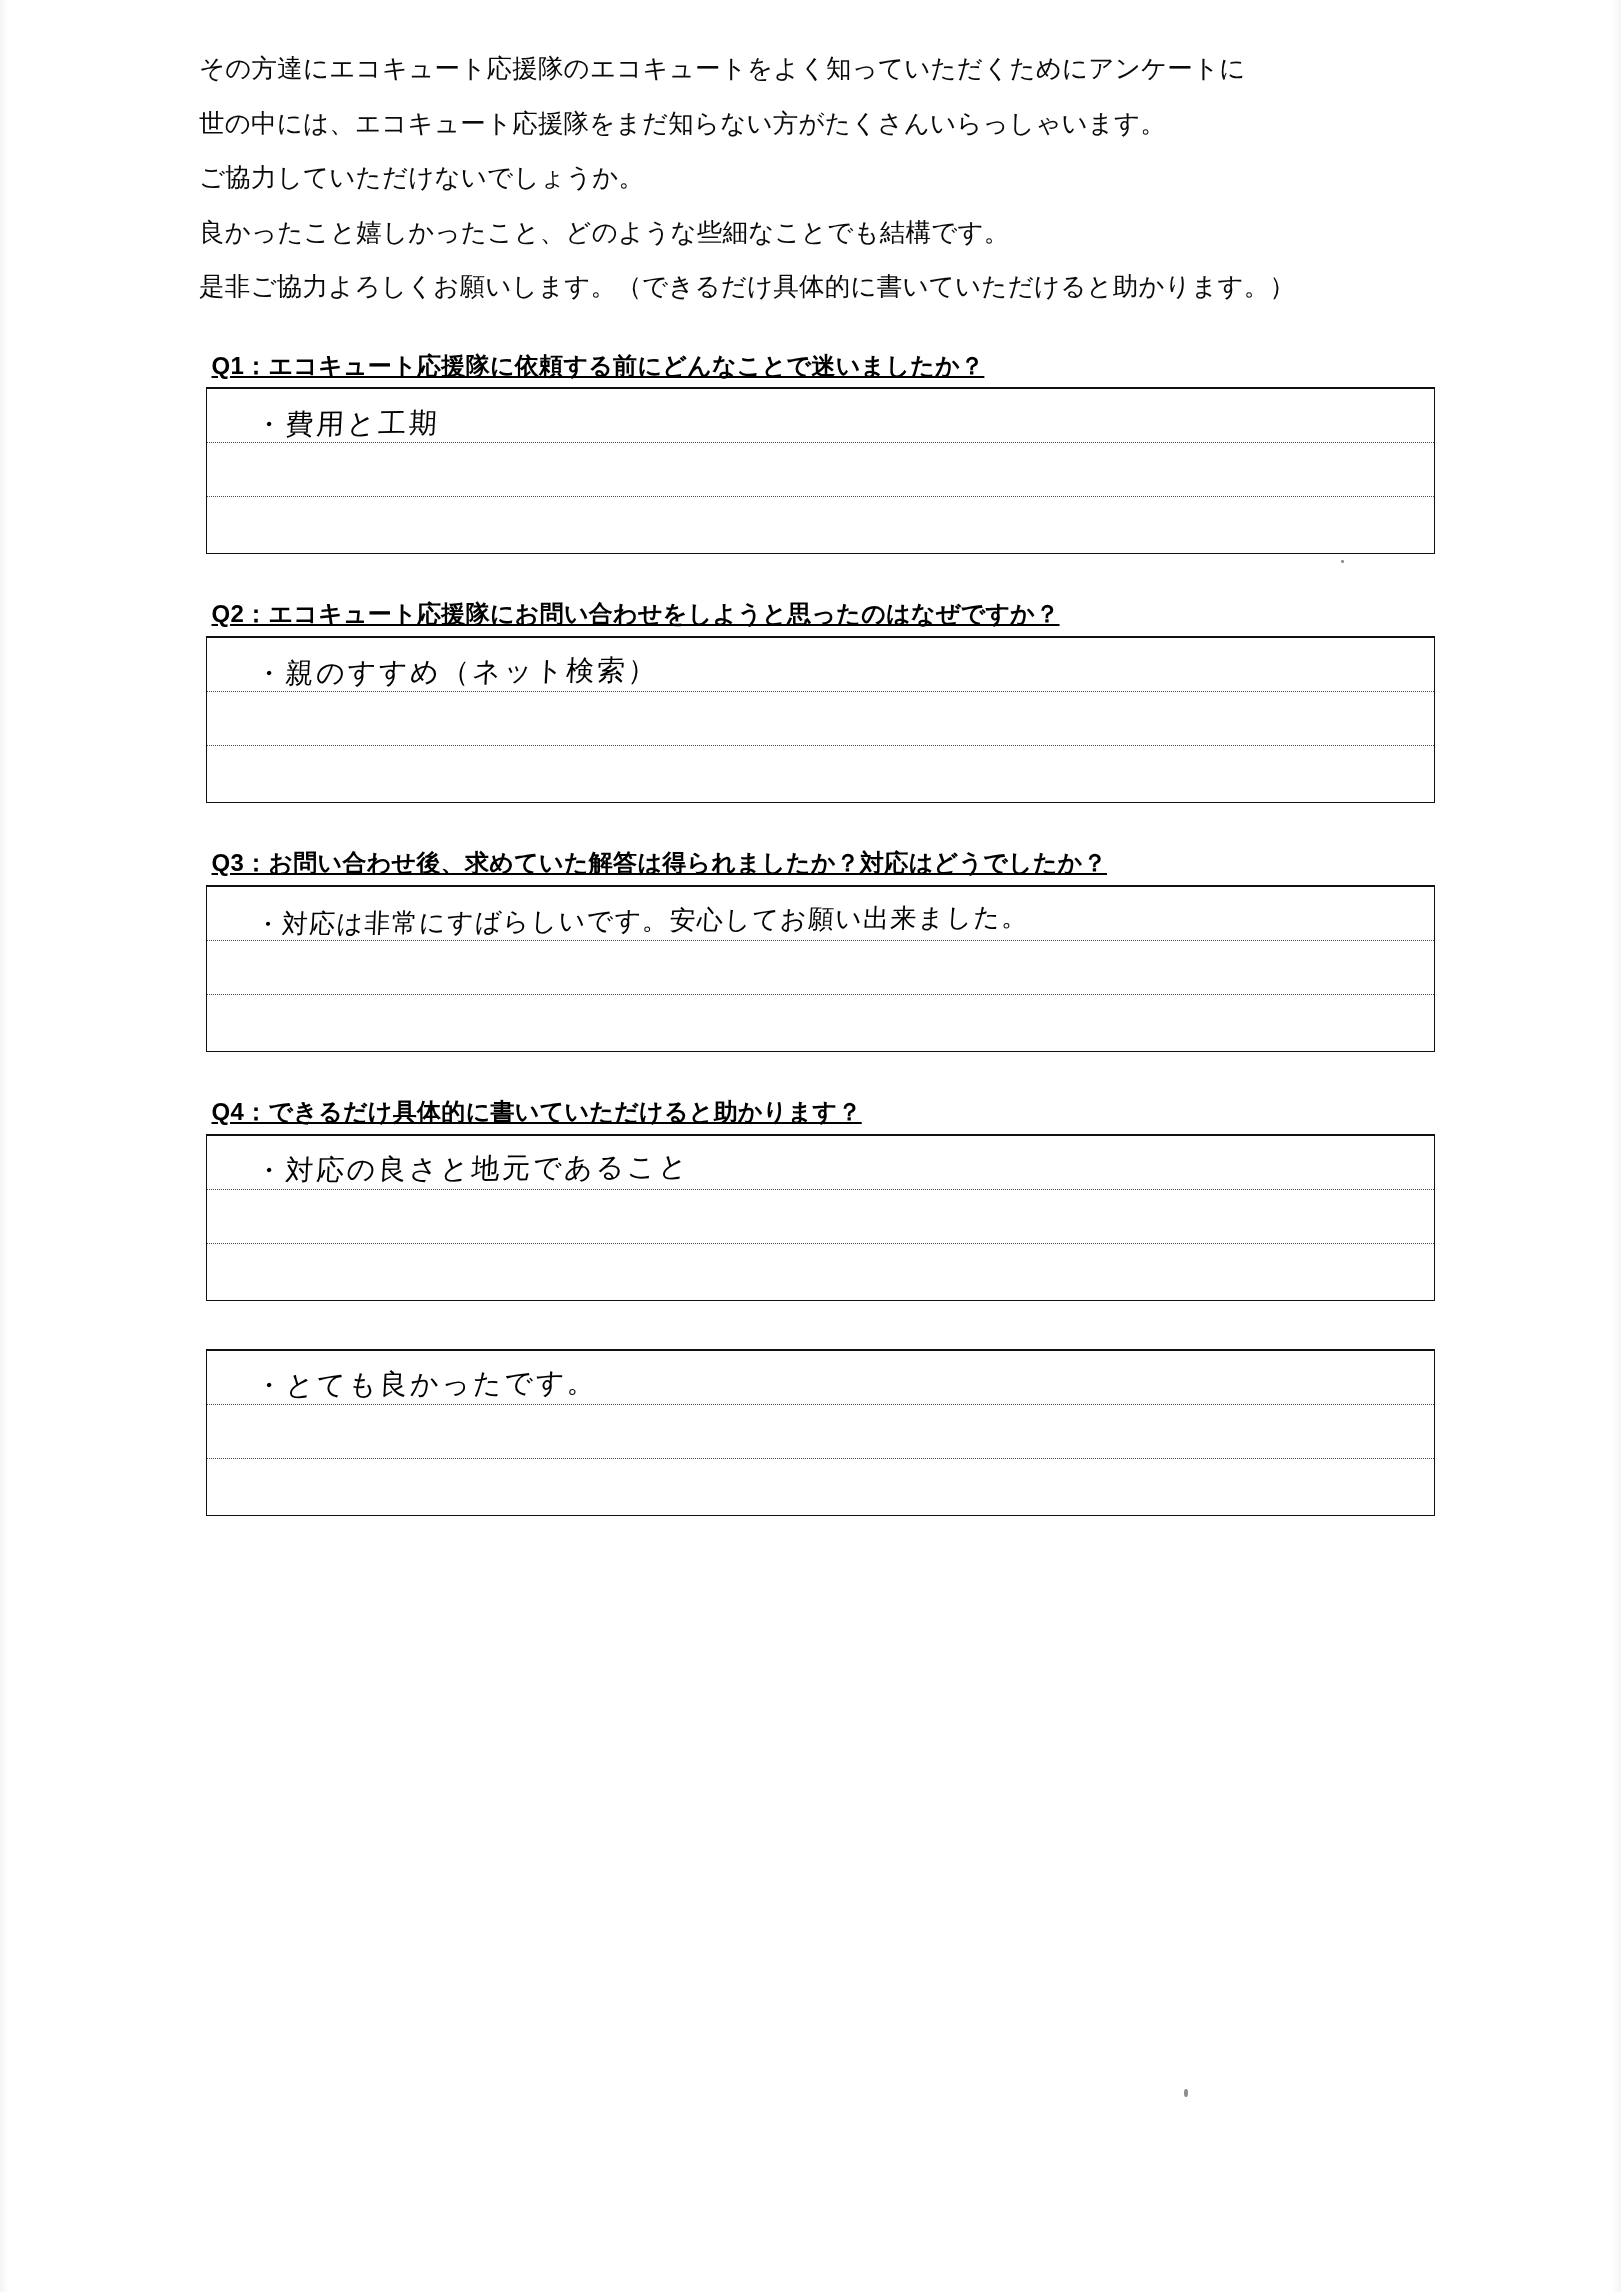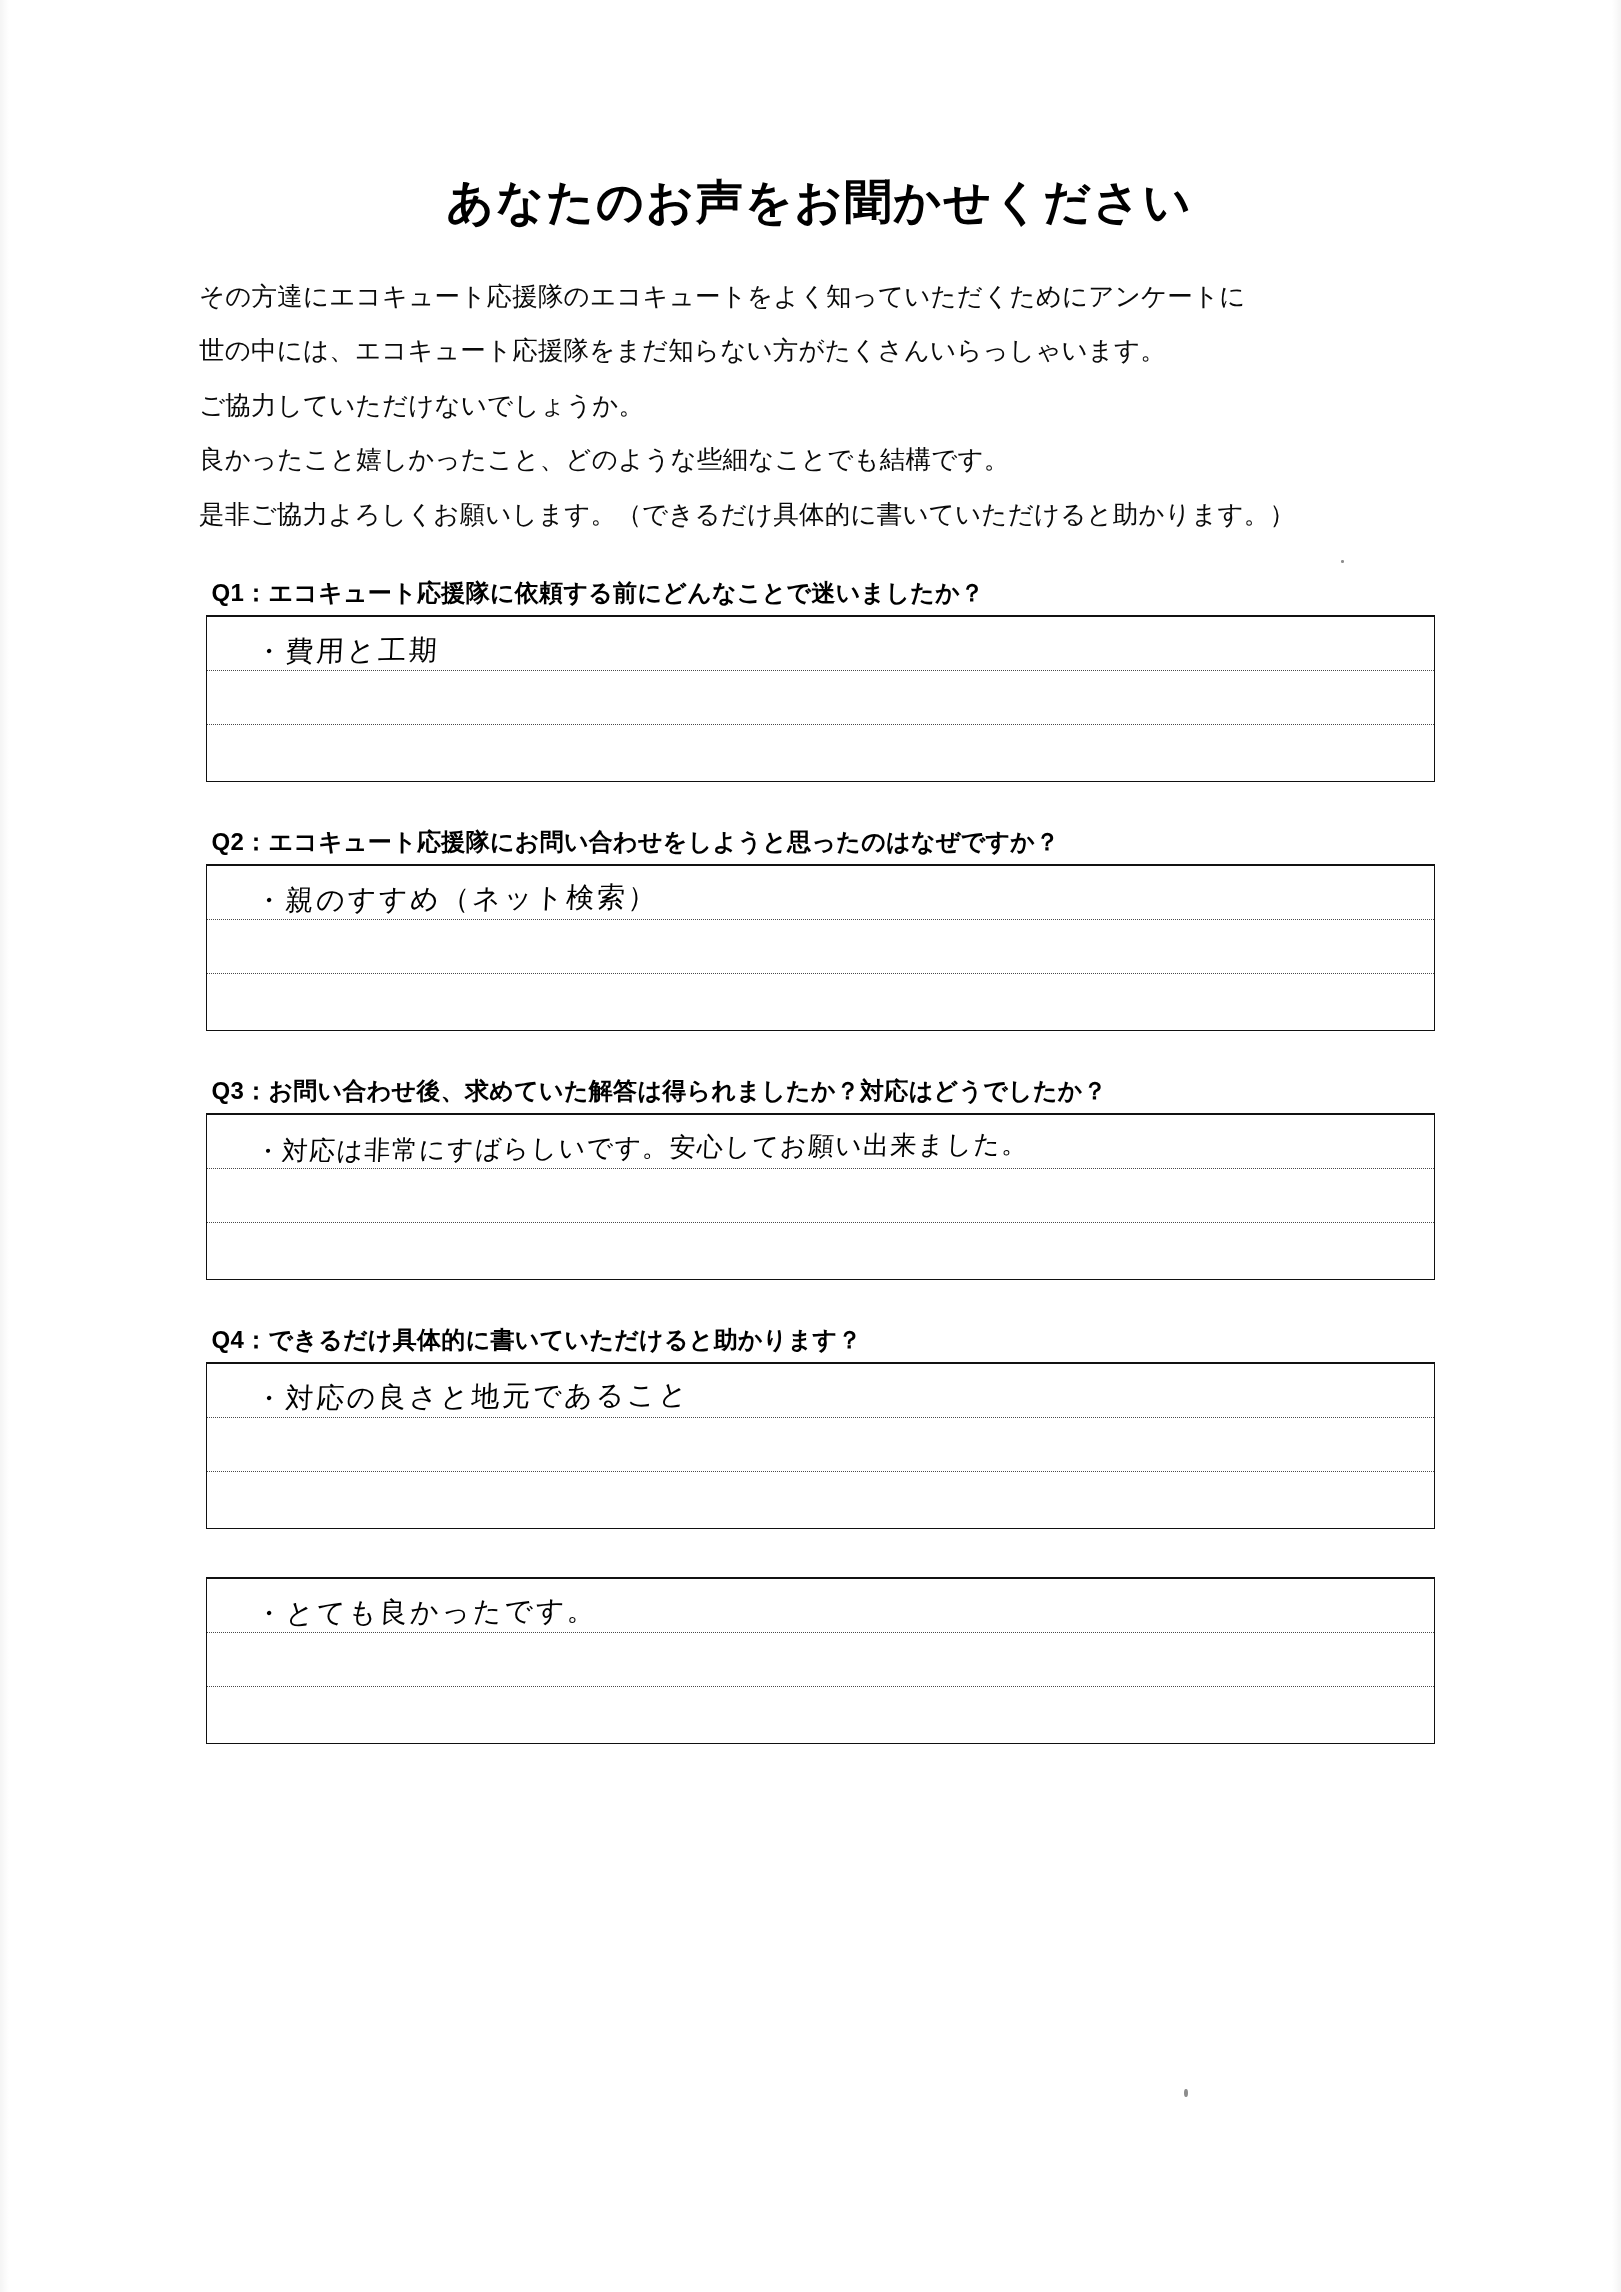--- a/index.html
+++ b/index.html
@@ -85,20 +85,21 @@
   }
 
   .q-label {
     font-size: 24px;
     font-weight: bold;
     line-height: 1.0;
     color: #000;
     letter-spacing: 0.3px;
     margin: 0 0 9.9px 12.5px;
     white-space: nowrap;
+    text-decoration: underline;
   }
 
   
   .answer-box {
     border: 1.4px solid #111;
     border-top-width: 2.3px;
     background: #fff;
     margin-left: 7.2px;
     width: 1229px;
     box-sizing: border-box;
@@ -150,21 +151,20 @@
 
   <div class="scan-edge-left"></div>
   <div class="scan-edge-right"></div>
 
   <div class="dust" style="left:1354px; top:690px; width:3.6px; height:3.6px;"></div>
   <div class="dust" style="left:1341px; top:560px; width:2.7px; height:2.7px;"></div>
   <div class="dust" style="left:1184px; top:2089px; width:3.6px; height:8px;"></div>
 
   <div class="content">
 
-    <h1 class="doc-title">あなたのお声をお聞かせください</h1>
 
     <div class="intro">
       <div class="intro-line">その方達にエコキュート応援隊のエコキュートをよく知っていただくためにアンケートに</div>
       <div class="intro-line">世の中には、エコキュート応援隊をまだ知らない方がたくさんいらっしゃいます。</div>
       <div class="intro-line">ご協力していただけないでしょうか。</div>
       <div class="intro-line">良かったこと嬉しかったこと、どのような些細なことでも結構です。</div>
       <div class="intro-line">是非ご協力よろしくお願いします。（できるだけ具体的に書いていただけると助かります。）</div>
     </div>
 
     <div class="qblock first">

